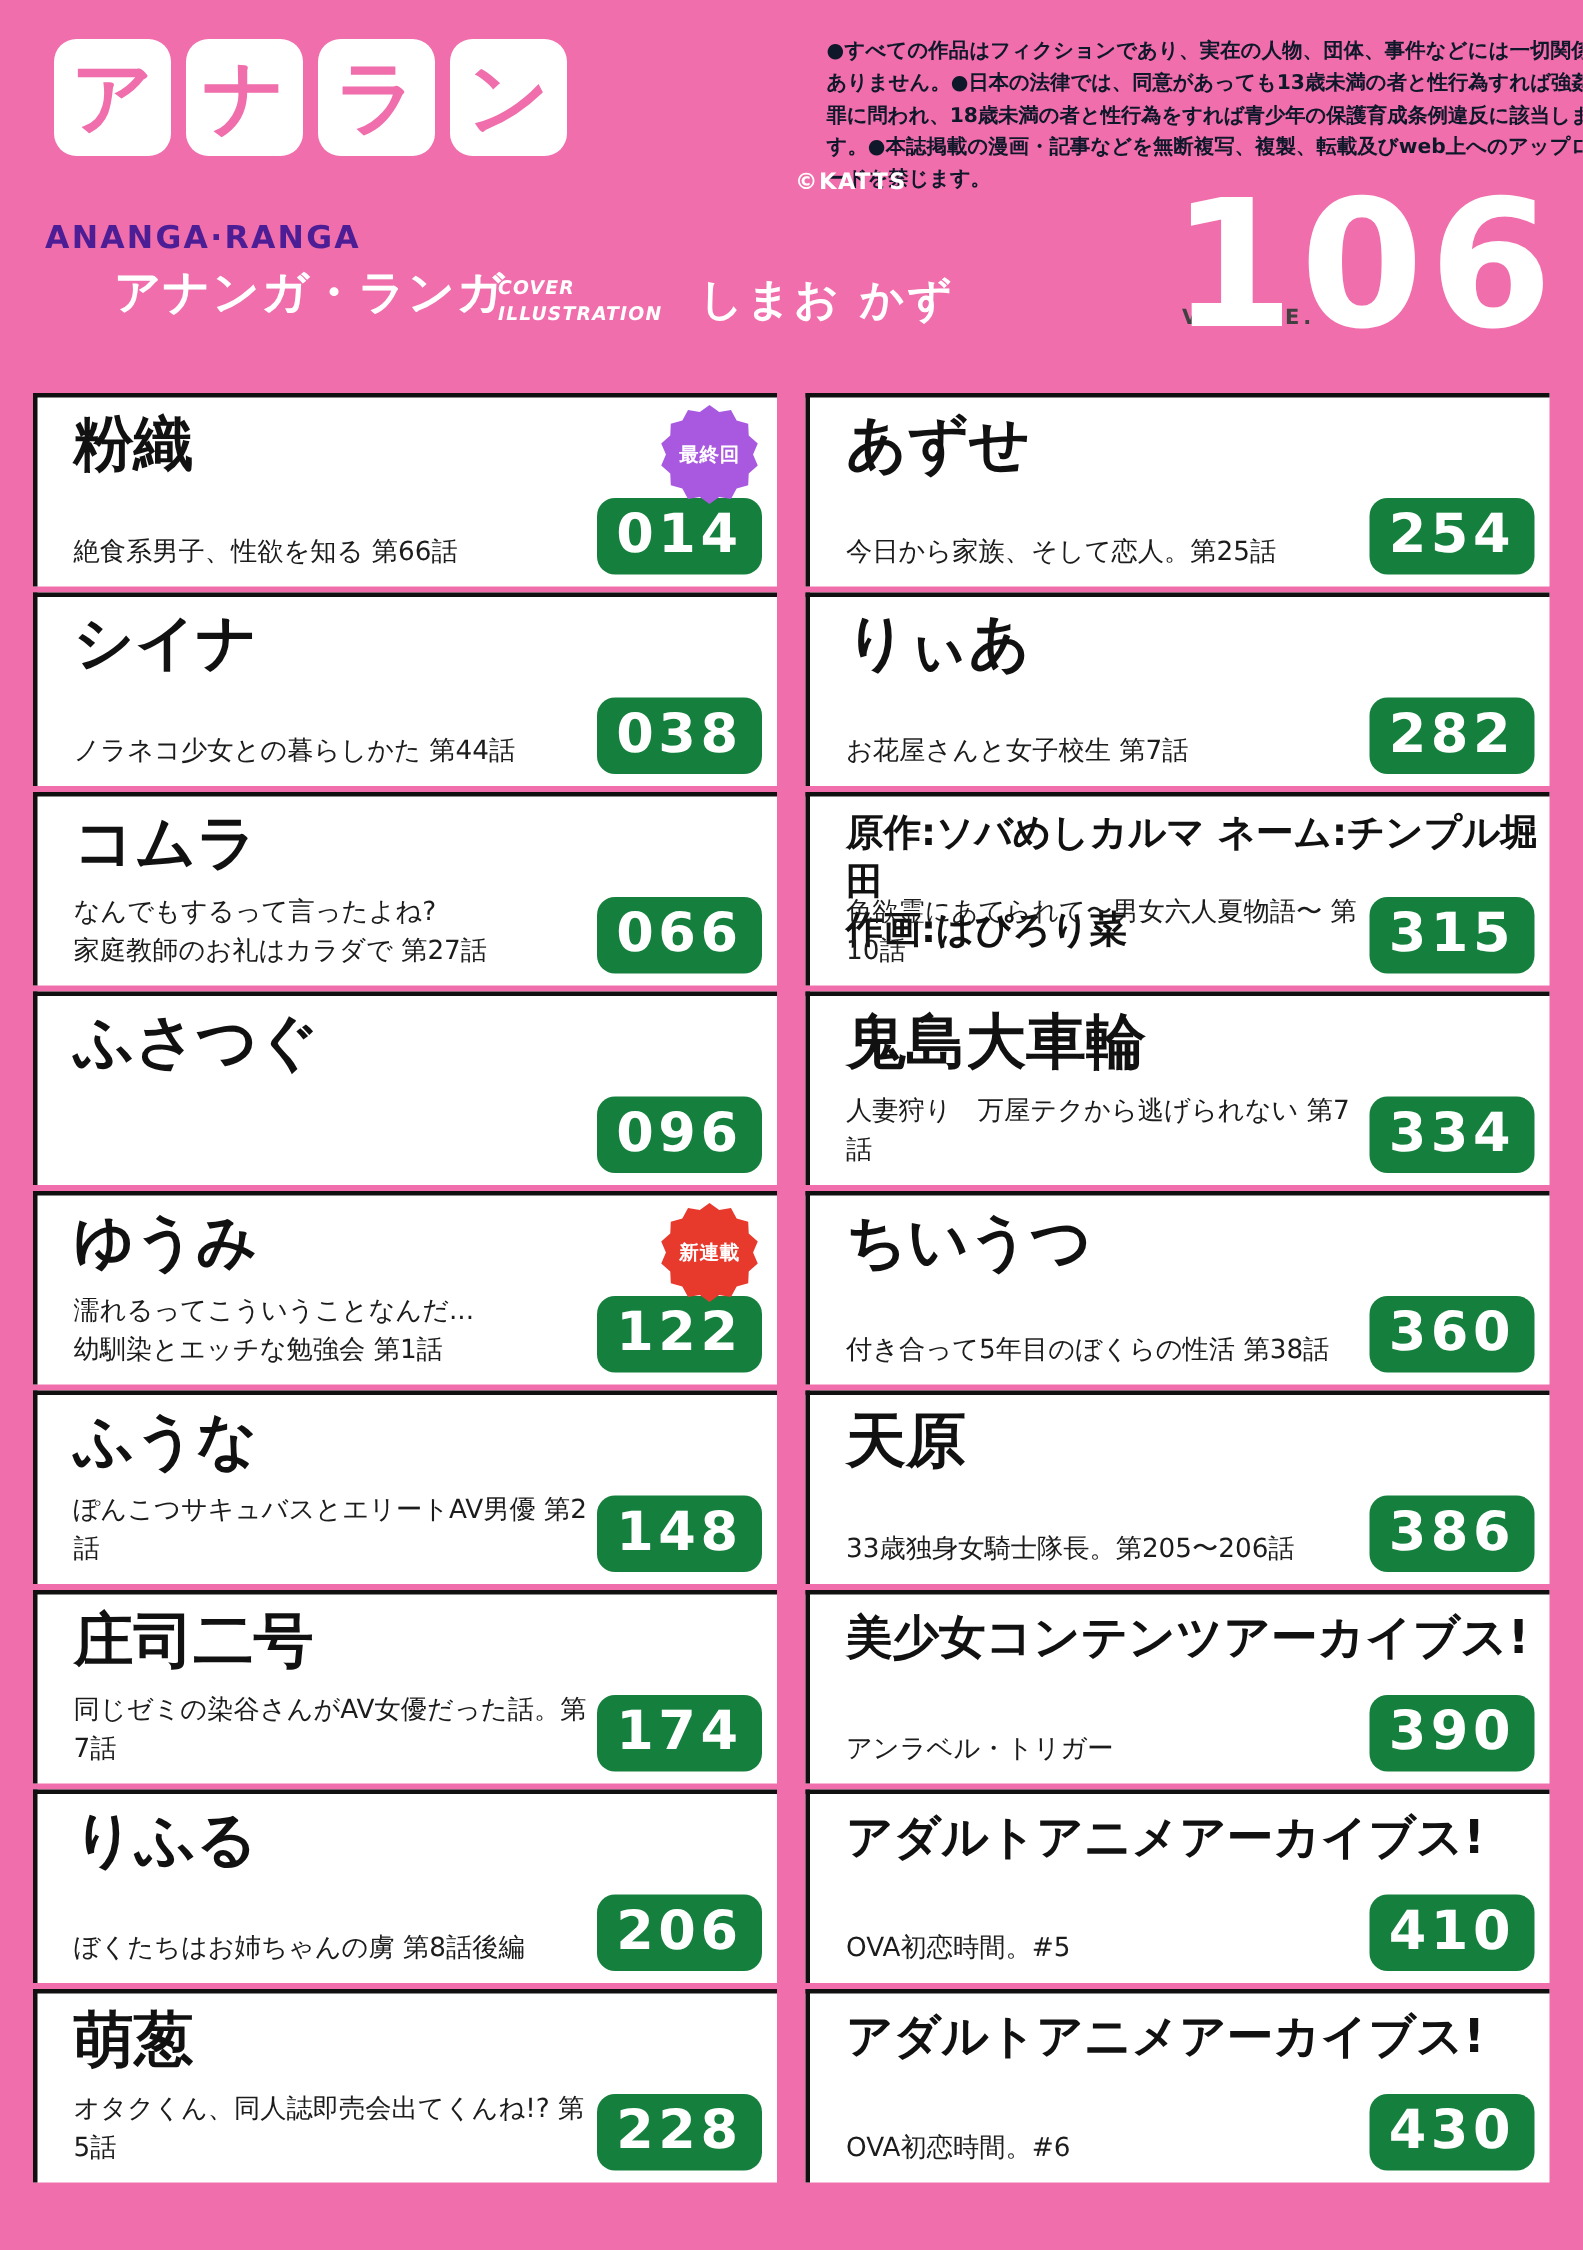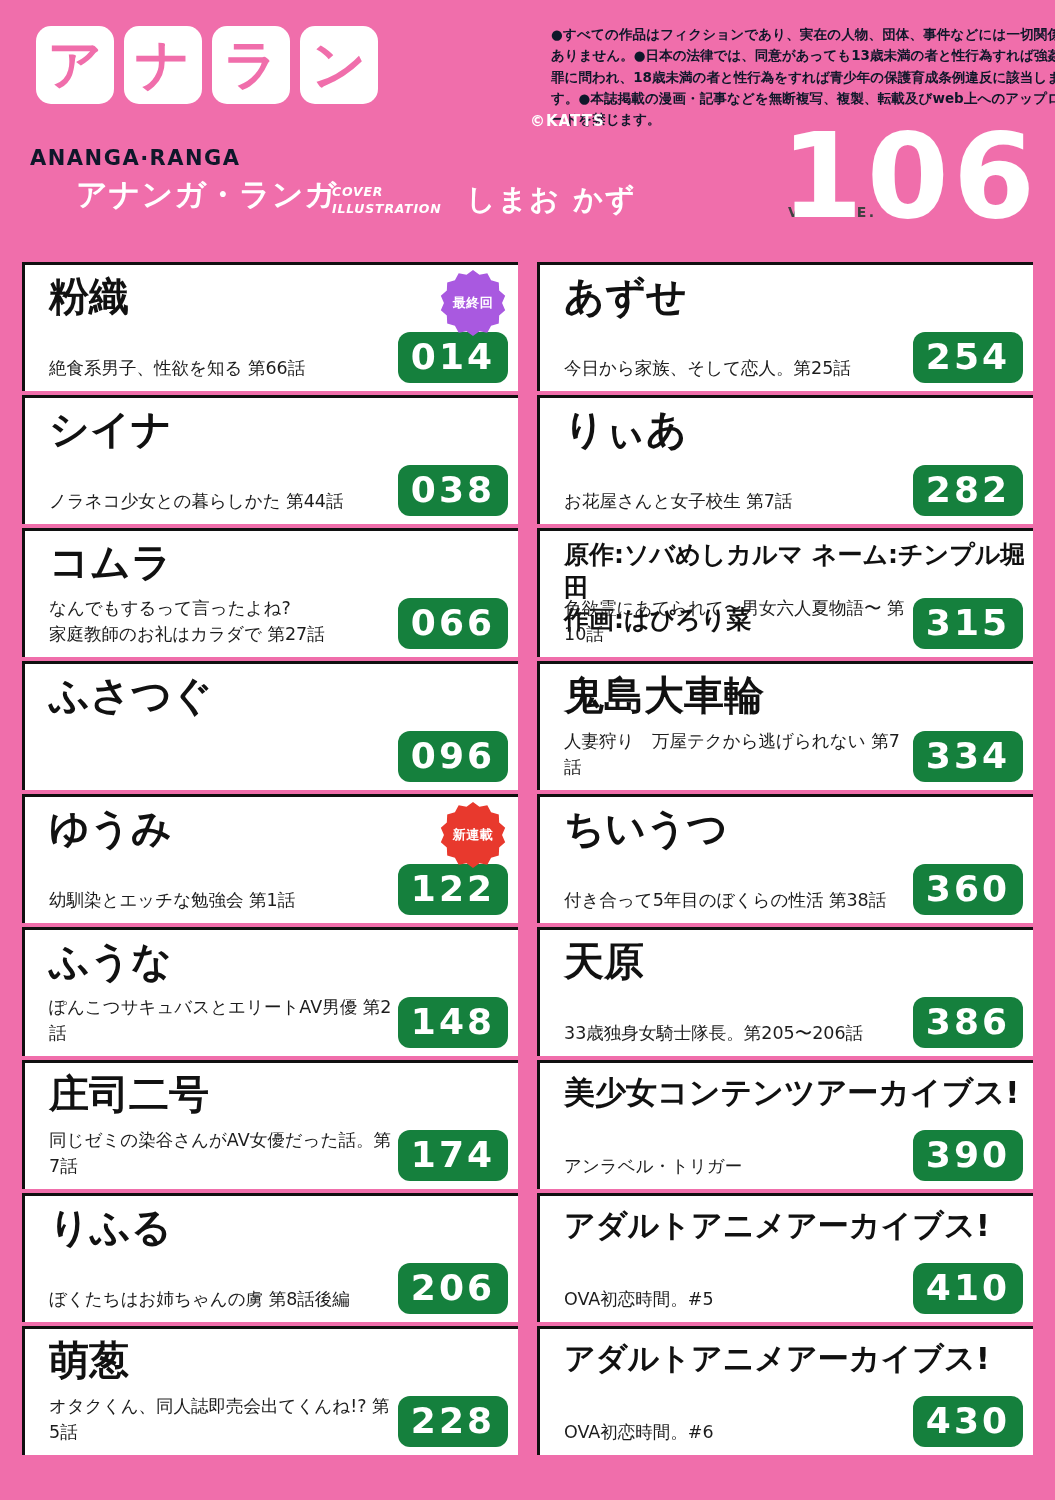--- a/index.html
+++ b/index.html
@@ -26,21 +26,21 @@
     color:#0f172a; font-size:13.5px; font-weight:600; line-height:1.58;
     text-align:justify;
   }
   .copyright {
     position:absolute; left:530px; top:112px;
     color:#ffffff; font-size:15px; font-weight:600; letter-spacing:1px;
   }
 
   .brand-en {
     position:absolute; left:30px; top:146px;
-    color:#0f172a; font-size:21px; font-weight:800; letter-spacing:1.5px;
+    color:#4c1d95; font-size:21px; font-weight:800; letter-spacing:1.5px;
   }
   .brand-jp {
     position:absolute; left:28px; top:174px;
     color:#ffffff; font-size:31px; font-weight:800; letter-spacing:1px;margin-left:48px;
   }
 
   .cover-label {
     position:absolute; left:332px; top:184px;
     color:#ffffff; font-size:12.5px; font-weight:700; letter-spacing:0.8px;
     line-height:1.35;
@@ -161,20 +161,21 @@
     <div class="card-title">
         <div>ふさつぐ</div>
       </div>
     <div class="page-badge">096</div>
   </div>
     <div class="card">
     <div class="card-title">
         <div>ゆうみ</div>
       </div>
     <div class="card-subtitle">
+        <div>濡れるってこういうことなんだ...</div>
         <div>幼馴染とエッチな勉強会 第1話</div>
       </div>
     <div class="page-badge">122</div>
   <div class="seal" style="background: rgb(232, 57, 45); clip-path: polygon(50% 0%, 59.79% 7.1%, 71.69% 4.95%, 77.43% 15.6%, 89.09% 18.83%, 89.64% 30.91%, 98.75% 38.87%, 94% 50%, 98.75% 61.13%, 89.64% 69.09%, 89.09% 81.17%, 77.43% 84.4%, 71.69% 95.05%, 59.79% 92.9%, 50% 100%, 40.21% 92.9%, 28.31% 95.05%, 22.57% 84.4%, 10.91% 81.17%, 10.36% 69.09%, 1.25% 61.13%, 6% 50%, 1.25% 38.87%, 10.36% 30.91%, 10.91% 18.83%, 22.57% 15.6%, 28.31% 4.95%, 40.21% 7.1%);">新連載</div>
     </div>
     <div class="card">
     <div class="card-title">
         <div>ふうな</div>
       </div>
     <div class="card-subtitle">

